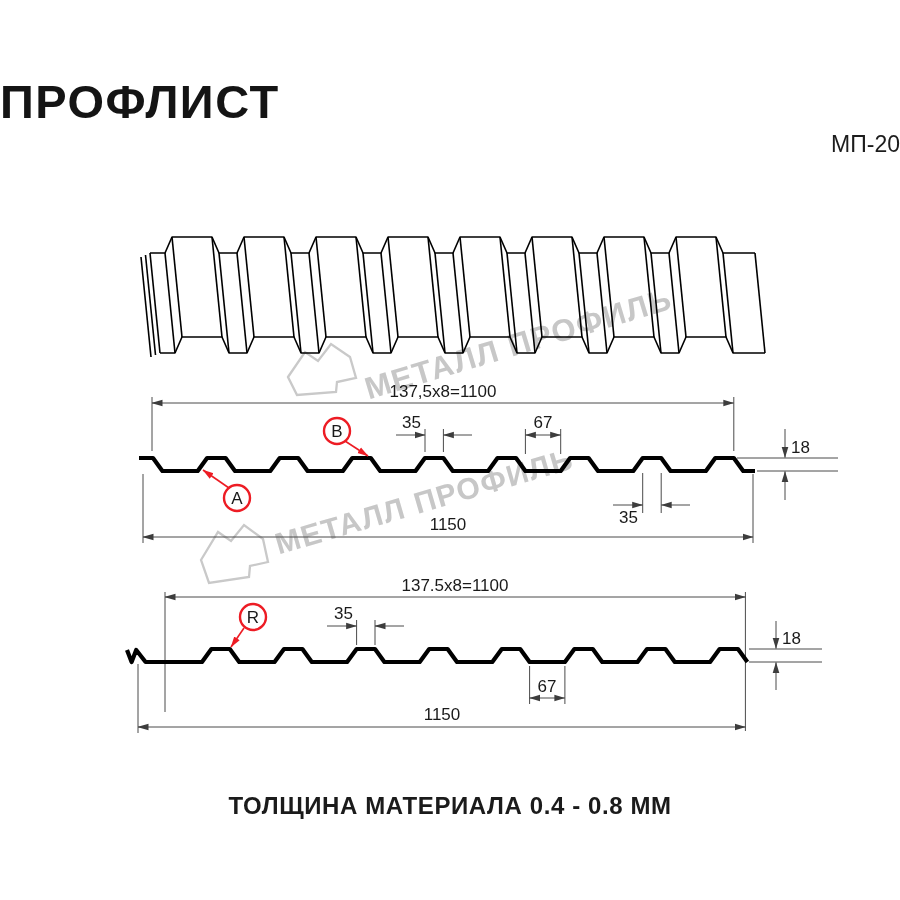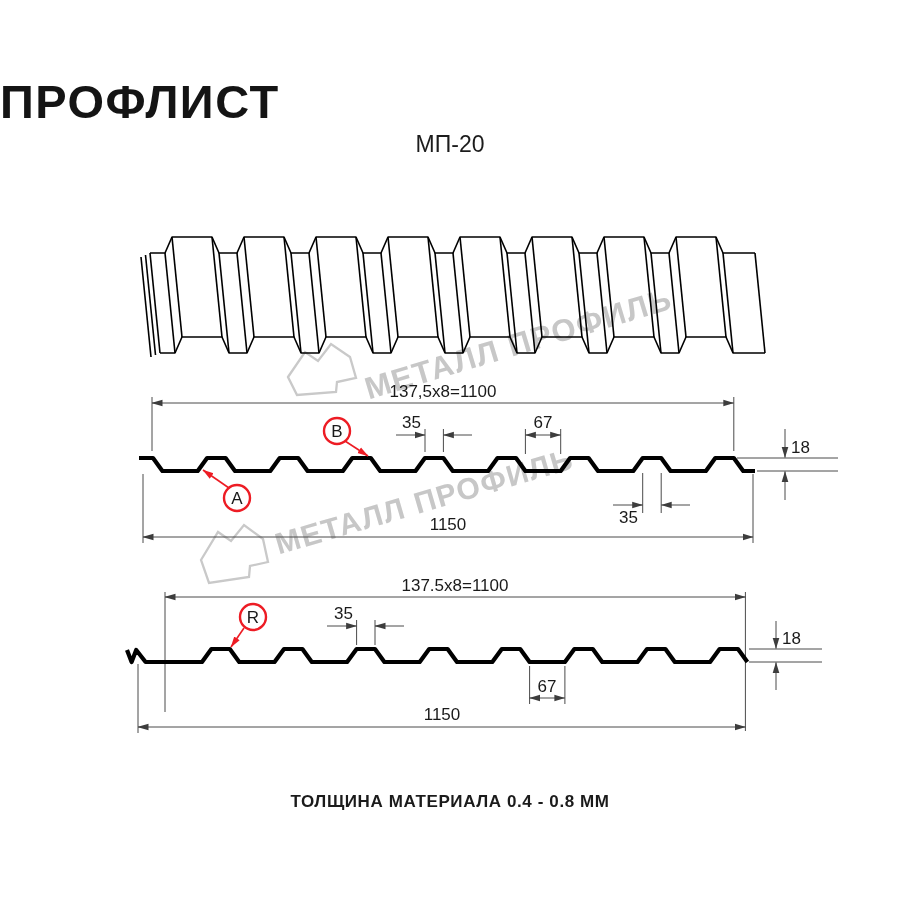--- a/index.html
+++ b/index.html
@@ -1,23 +1,23 @@
 <!DOCTYPE html>
 <html><head>
 <meta charset="utf-8">
 <style>
   html,body{margin:0;padding:0;background:#ffffff;}
   .page{position:relative;width:900px;height:900px;background:#fff;overflow:hidden;
         font-family:"Liberation Sans",sans-serif;}
   .title{position:absolute;top:74px;left:0;width:900px;margin:0;
          font-size:47px;font-weight:800;letter-spacing:1.5px;color:#141414;}
-  .subtitle{position:absolute;top:131px;left:0;width:900px;text-align:center;
+  .subtitle{position:absolute;top:131px;left:0;width:900px;text-align:right;
             font-size:23px;font-weight:500;color:#1c1c1c;}
   .footer{position:absolute;top:792px;left:0;width:900px;text-align:center;
-          font-size:17px;font-weight:600;letter-spacing:.6px;color:#1b1b1b;}
+          font-size:24px;font-weight:600;letter-spacing:.6px;color:#1b1b1b;}
   .wm{position:absolute;color:#c7c7c7;font-weight:bold;white-space:nowrap;
       transform-origin:0 50%;letter-spacing:1.5px;line-height:36px;height:36px;}
   .wm1{left:366px;top:372px;font-size:31px;transform:rotate(-16.7deg);}
   .wm2{left:276px;top:527px;font-size:30px;transform:rotate(-16.3deg);}
   #art{position:absolute;left:0;top:0;}
   #art text{font-family:"Liberation Sans",sans-serif;font-size:17px;fill:#1a1a1a;}
   .dl{stroke:#4a4a4a;stroke-width:1;fill:none;}
   .prof{stroke:#000;stroke-width:4.2;fill:none;stroke-linejoin:round;stroke-linecap:butt;}
   .t3d line,.t3d path{stroke:#000;stroke-width:1.6;fill:none;stroke-linejoin:round;}
   .redln{stroke:#ed1c24;stroke-width:1.6;fill:none;}

